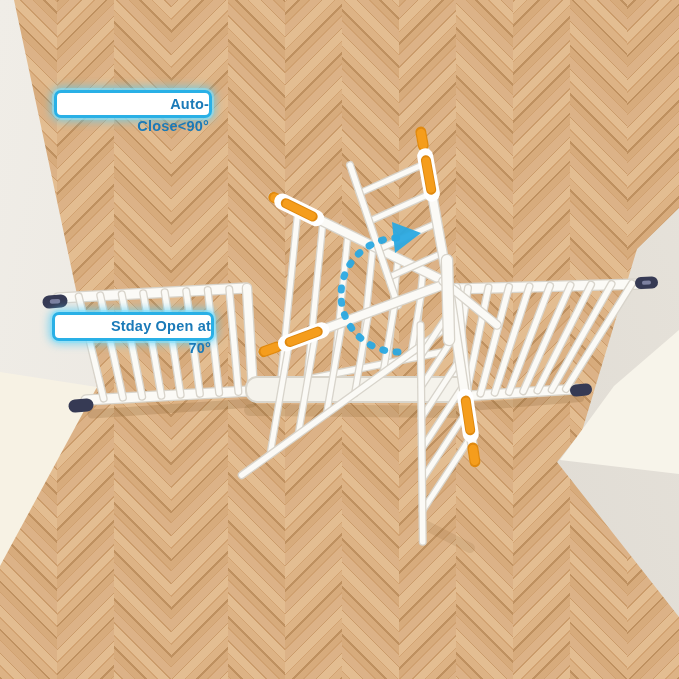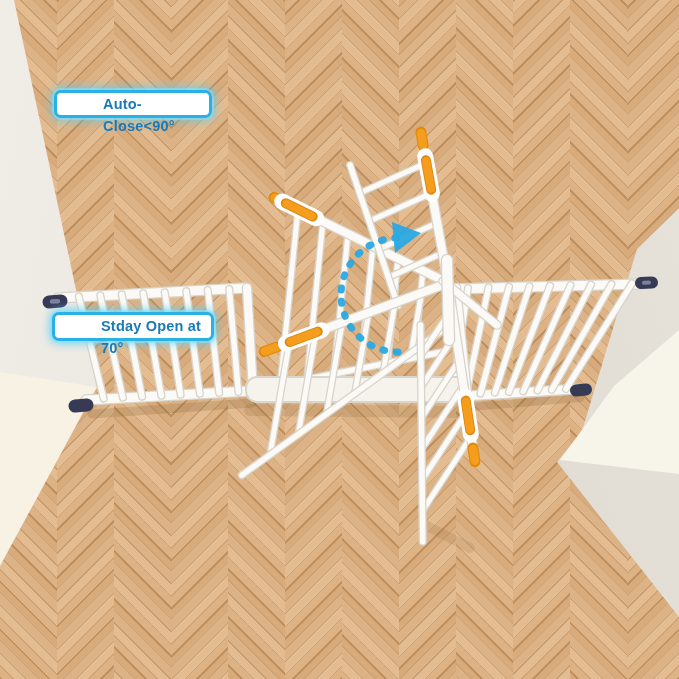--- a/index.html
+++ b/index.html
@@ -28,21 +28,21 @@
   .wall-right{background:linear-gradient(250deg,#e7e3db,#d5d0c8);
       clip-path:polygon(679px 208px,637px 249px,582px 431px,557px 462px,679px 617px);}
   .wall-right-bright{background:#f7f4ea;
       clip-path:polygon(614px 386px,679px 330px,679px 474px,560px 460px);}
 
   
   #gate{position:absolute;left:0;top:0;}
 
   
   .label{position:absolute;background:#ffffff;border:3px solid #29b0e6;border-radius:7px;
-      color:#1a7ab8;font-weight:bold;font-size:14.5px;line-height:22px;text-align:left;
+      color:#1a7ab8;font-weight:bold;font-size:14.5px;line-height:22px;text-align:right;
       box-sizing:border-box;letter-spacing:.2px;
       box-shadow:0 0 0 2px rgba(140,225,250,.55),0 0 9px 3px rgba(90,205,245,.75);padding-left:46px;}
   #lbl1{left:54px;top:90px;width:158px;height:28px;}
   #lbl2{left:52px;top:312px;width:162px;height:29px;}
   #lbl3{left:54px;top:550px;width:157px;height:29px;}
 </style>
 </head>
 <body>
 
 <div class="stage">

